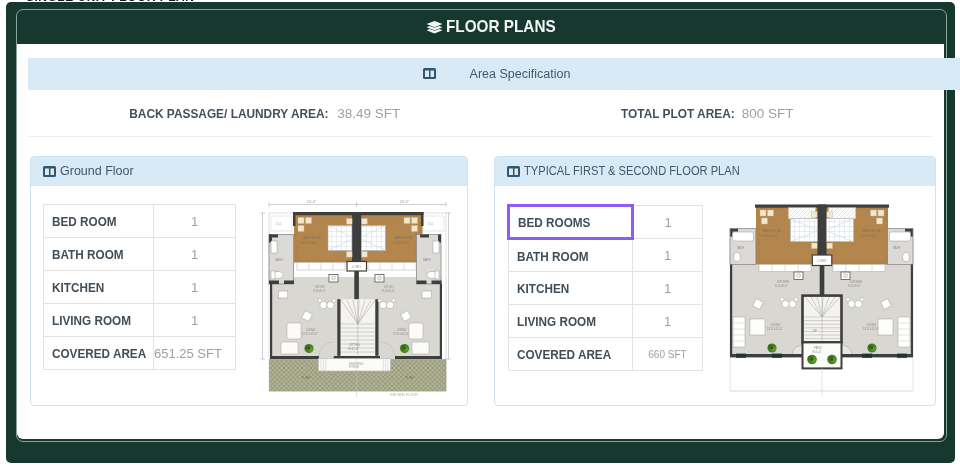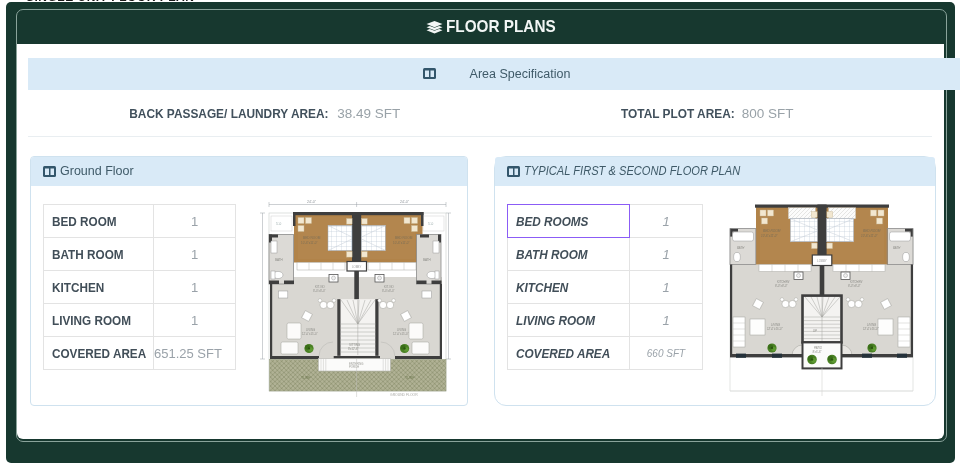--- a/index.html
+++ b/index.html
@@ -248,35 +248,35 @@
 <line x1="126.2" y1="161.5" x2="126.2" y2="174" stroke="#c5c5c0" stroke-width="0.5"></line>
 <text x="92" y="167.5" font-size="2.8" fill="#9a9a95">ENTERING</text>
 <text x="92" y="171" font-size="2.8" fill="#9a9a95">PORCH</text>
 <path d="M62 159 A14 14 0 0 1 76 145" stroke="#b5b5b0" stroke-width="0.5" fill="none"></path>
 <path d="M137.8 159 A14 14 0 0 0 123.8 145" stroke="#b5b5b0" stroke-width="0.5" fill="none"></path>
 <line x1="99.6" y1="162" x2="99.6" y2="200" stroke="#c0c0bc" stroke-width="0.5"></line>
 <text x="133" y="198.5" font-size="3.4" fill="#a8a8a4">GROUND FLOOR</text>
 </svg></div>
 </div>
 
-<div class="abs" style="left:494px;top:156px;width:440px;height:248px;border:1px solid #cfe2ef;border-radius:12px;background:#fff;font-style:italic;">
+<div class="abs" style="left:494px;top:156px;width:440px;height:248px;border:1px solid #cfe2ef;border-radius:4px;background:#fff;">
 
   <div class="abs" style="left:0;top:0;width:440px;height:29px;background:#d9eaf7;border-radius:3px 3px 0 0;">
     <svg class="abs" style="left:12px;top:9px;" width="13" height="11" viewBox="0 0 13 11">
       <rect x="0" y="0" width="13" height="11" rx="1.5" fill="#33566b"></rect>
       <rect x="2" y="2.5" width="4" height="6.5" fill="#d9eaf7"></rect>
       <rect x="7.5" y="2.5" width="3.5" height="6.5" fill="#d9eaf7"></rect>
     </svg>
     <span class="abs" style="left:29px;top:0;line-height:29px;font-size:12.5px;color:#3f5a68;"><span class="cond" style="transform:scaleX(0.89);">TYPICAL FIRST &amp; SECOND FLOOR PLAN</span></span>
   </div>
 
   <table style="position:absolute;left:12px;top:47px;width:196px;border-collapse:collapse;table-layout:fixed;">
     <tbody>
         <tr style="height:33px;">
-          <td style="width:112px;border:1px solid #8b5cf6;padding-left:8px;"><span class="cond" style="font-weight:bold;font-size:13.5px;color:#414e58;">BED ROOMS</span></td>
+          <td style="width:112px;border:3px solid #8b5cf6;padding-left:8px;"><span class="cond" style="font-weight:bold;font-size:13.5px;color:#414e58;">BED ROOMS</span></td>
           <td style="border:1px solid #e3e3e3;text-align:center;font-size:13px;color:#9aa2a9;white-space:nowrap;padding:0;">1</td>
         </tr>
     <tr style="height:33px;">
           <td style="border:1px solid #e3e3e3;padding-left:8px;"><span class="cond" style="font-weight:bold;font-size:13.5px;color:#414e58;">BATH ROOM</span></td>
           <td style="border:1px solid #e3e3e3;text-align:center;font-size:13px;color:#9aa2a9;white-space:nowrap;padding:0;">1</td>
         </tr>
     <tr style="height:33px;">
           <td style="border:1px solid #e3e3e3;padding-left:8px;"><span class="cond" style="font-weight:bold;font-size:13.5px;color:#414e58;">KITCHEN</span></td>
           <td style="border:1px solid #e3e3e3;text-align:center;font-size:13px;color:#9aa2a9;white-space:nowrap;padding:0;">1</td>
         </tr>

